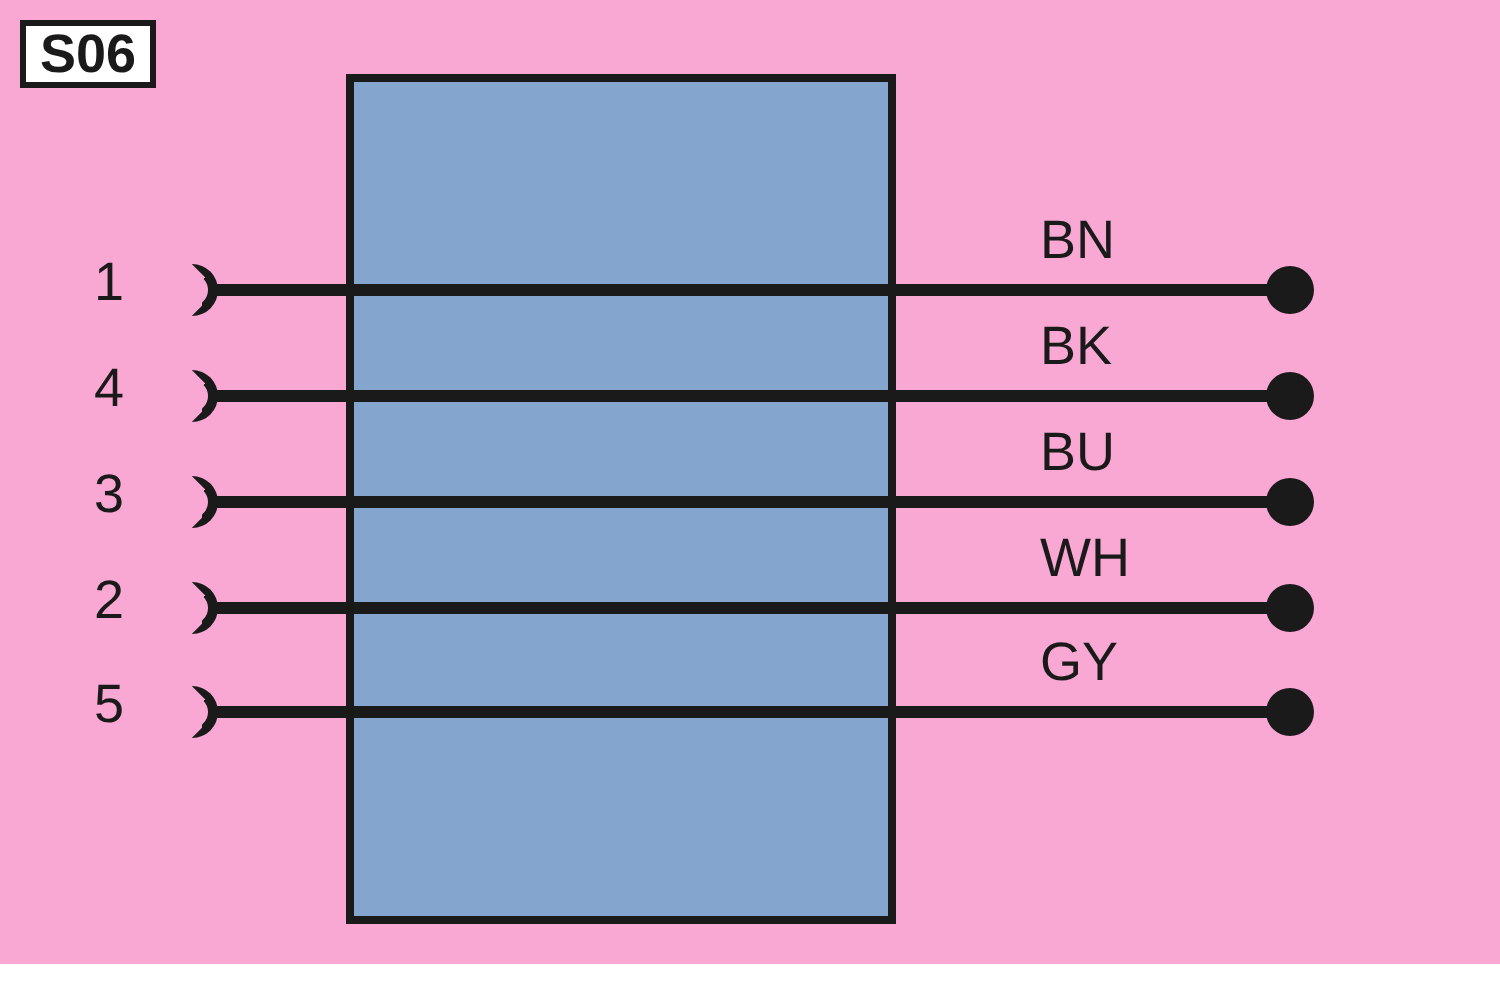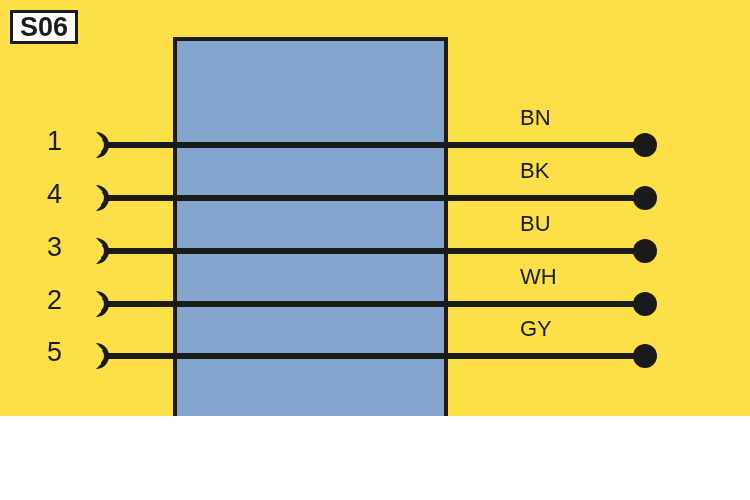--- a/index.html
+++ b/index.html
@@ -6,22 +6,22 @@
     margin: 0;
     padding: 0;
     background: #ffffff;
   }
   body {
     font-family: "Liberation Sans", sans-serif;
   }
   #diagram {
     position: relative;
     width: 750px;
-    height: 416px;
-    background: #fde047;
+    height: 482px;
+    background: #f9a8d4;
     overflow: hidden;
   }
   
   .id-box {
     position: absolute;
     left: 10px;
     top: 10px;
     width: 68px;
     height: 34px;
     border: 3px solid #1a1a1a;
@@ -83,21 +83,21 @@
     left: 107px;
     top: -3px;
     width: 538px;
     height: 6px;
     background: #1a1a1a;
   }
   .wire-label {
     position: absolute;
     left: 520px;
     top: -38px;
-    font-size: 22px;
+    font-size: 27px;
     color: #1a1a1a;
     line-height: 1;
     white-space: nowrap;
   }
   .terminal-dot {
     position: absolute;
     left: 633px;
     top: -12px;
     width: 24px;
     height: 24px;

